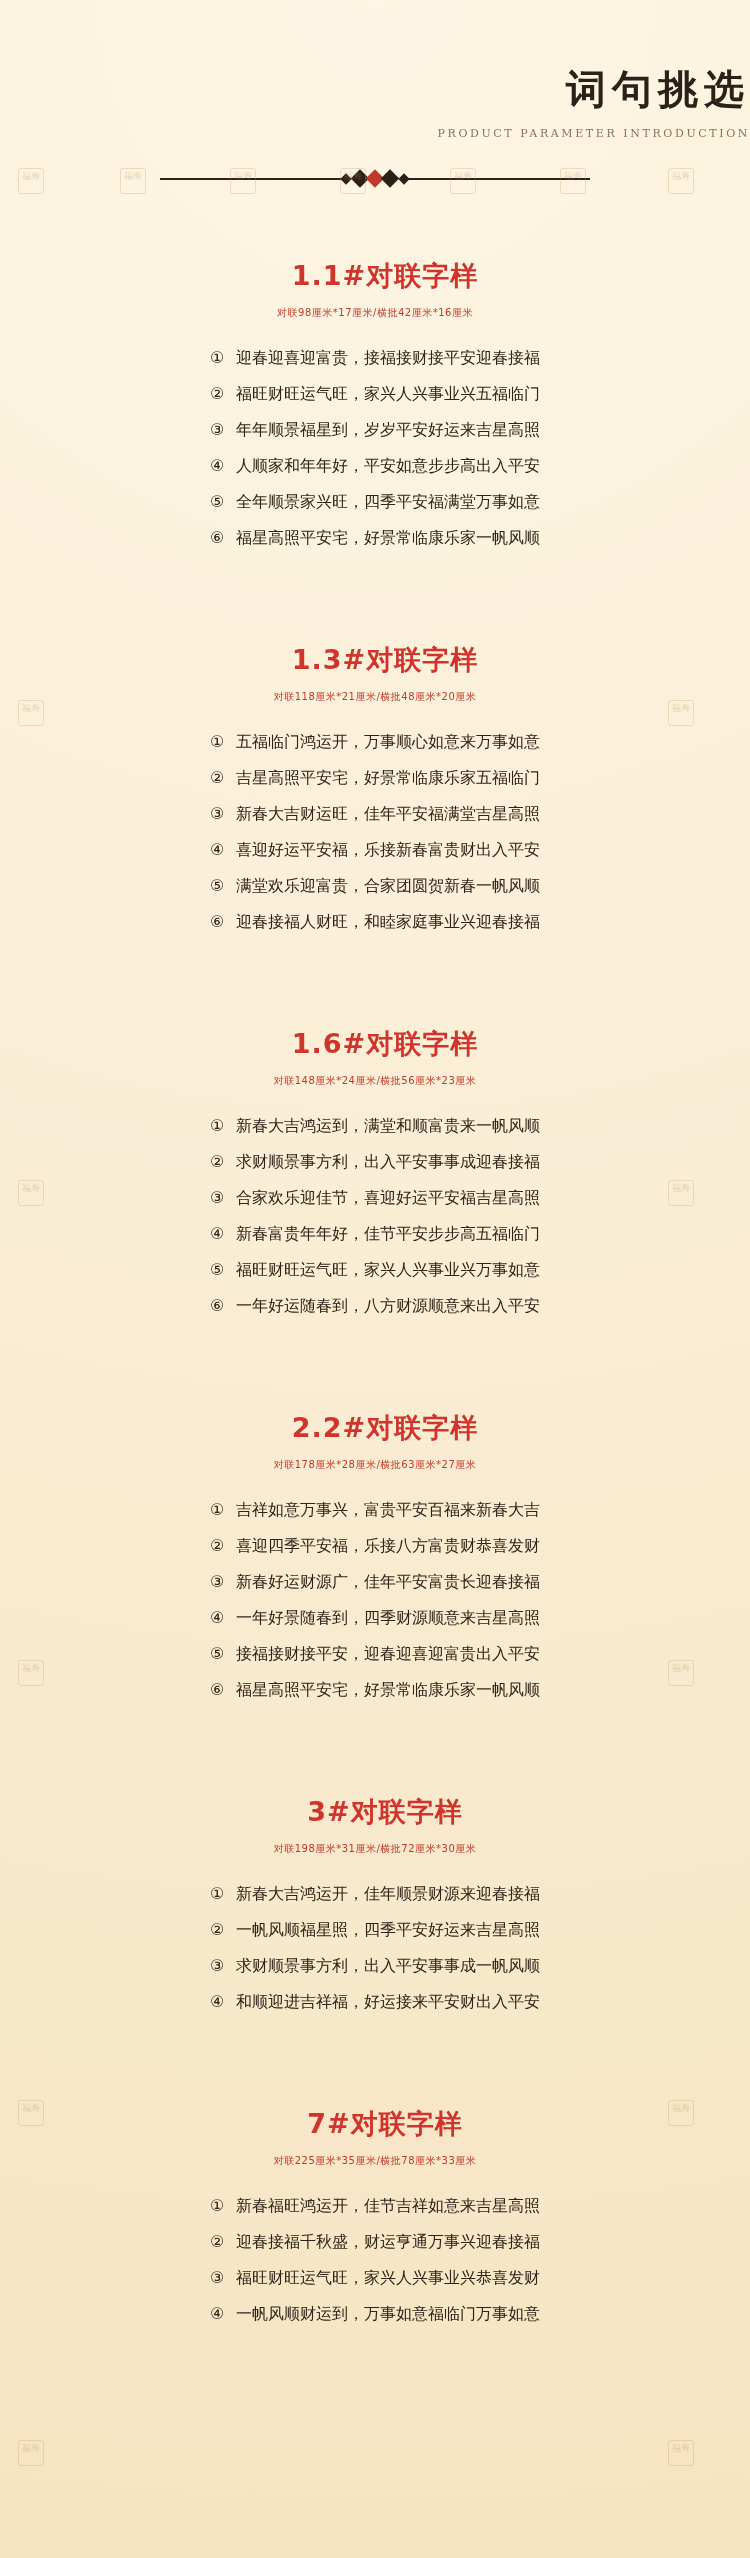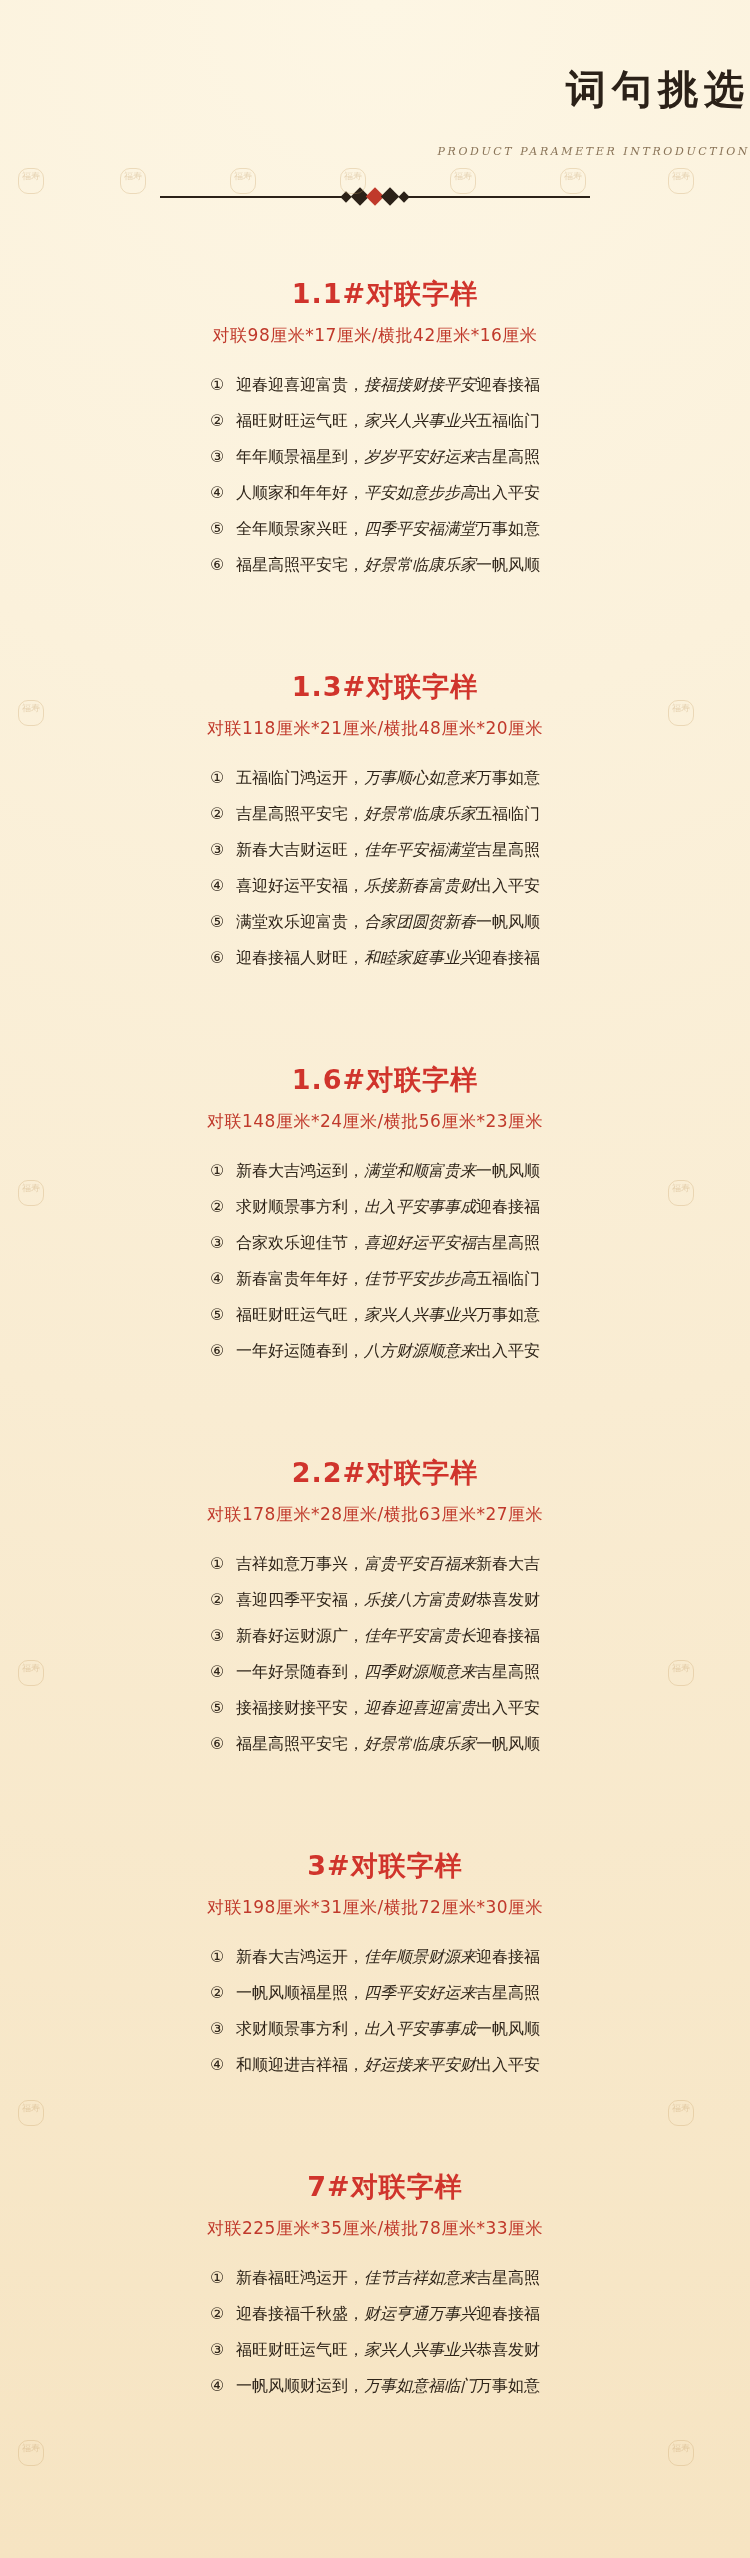--- a/index.html
+++ b/index.html
@@ -25,26 +25,25 @@
     text-align: right;
   }
   .header .title {
     font-size: 40px;
     letter-spacing: 6px;
     color: #2b2118;
     font-family: "DejaVu Serif", "Liberation Serif", serif;
     font-weight: 700;
   }
   .header .subtitle {
-    margin-top: 28px;
+    margin-top: 10px;
     font-size: 11px;
     letter-spacing: 2.6px;
     color: #8a7458;
     font-family: "DejaVu Serif", "Liberation Serif", serif;
-    font-style: italic;
   }
   .divider {
     margin: 26px auto 0;
     width: 430px;
     height: 26px;
     position: relative;
   }
   .divider .ln {
     position: absolute;
     top: 12px;
@@ -79,21 +78,21 @@
   }
   .divider .gem i.mid {
     background: #c0392b;
   }
 
   
   .wm {
     position: absolute;
     width: 26px; height: 26px;
     border: 1px solid rgba(200,160,100,0.30);
-    border-radius: 10px;
+    border-radius: 3px;
     color: rgba(190,150,95,0.35);
     font-size: 9px;
     line-height: 11px;
     text-align: center;
     padding-top: 2px;
     font-family: "DejaVu Serif", "Liberation Serif", serif;
     pointer-events: none;
     user-select: none;
   }
 
@@ -105,21 +104,21 @@
     font-size: 27px;
     font-weight: 700;
     color: #d0342c;
     letter-spacing: 1px;
     font-family: "DejaVu Sans", "Liberation Sans", sans-serif;
     padding-left: 20px;
   }
   .sec-sub {
     margin-top: 12px;
     text-align: center;
-    font-size: 17px;
+    font-size: 10px;
     color: #c0392b;
     letter-spacing: 0.5px;
   }
   table.couplets {
     margin: 20px auto 0;
     border-collapse: collapse;
   }
   table.couplets td {
     font-size: 16px;
     color: #2e2419;
@@ -127,21 +126,21 @@
     vertical-align: middle;
     white-space: nowrap;
     line-height: 1.5;
   }
   td.c-num {
     width: 26px;
     text-align: left;
     color: #2e2419;
   }
   td.c-a { padding-right: 34px; }
-  td.c-b { padding-right: 34px; font-style: italic; }
+  td.c-b { padding-right: 34px; }
   td.c-c { }
 </style>
 </head>
 <body>
 
 <div class="page">
 
   <div class="header">
     <div class="title">词句挑选</div>
     <div class="subtitle">PRODUCT PARAMETER INTRODUCTION</div>

